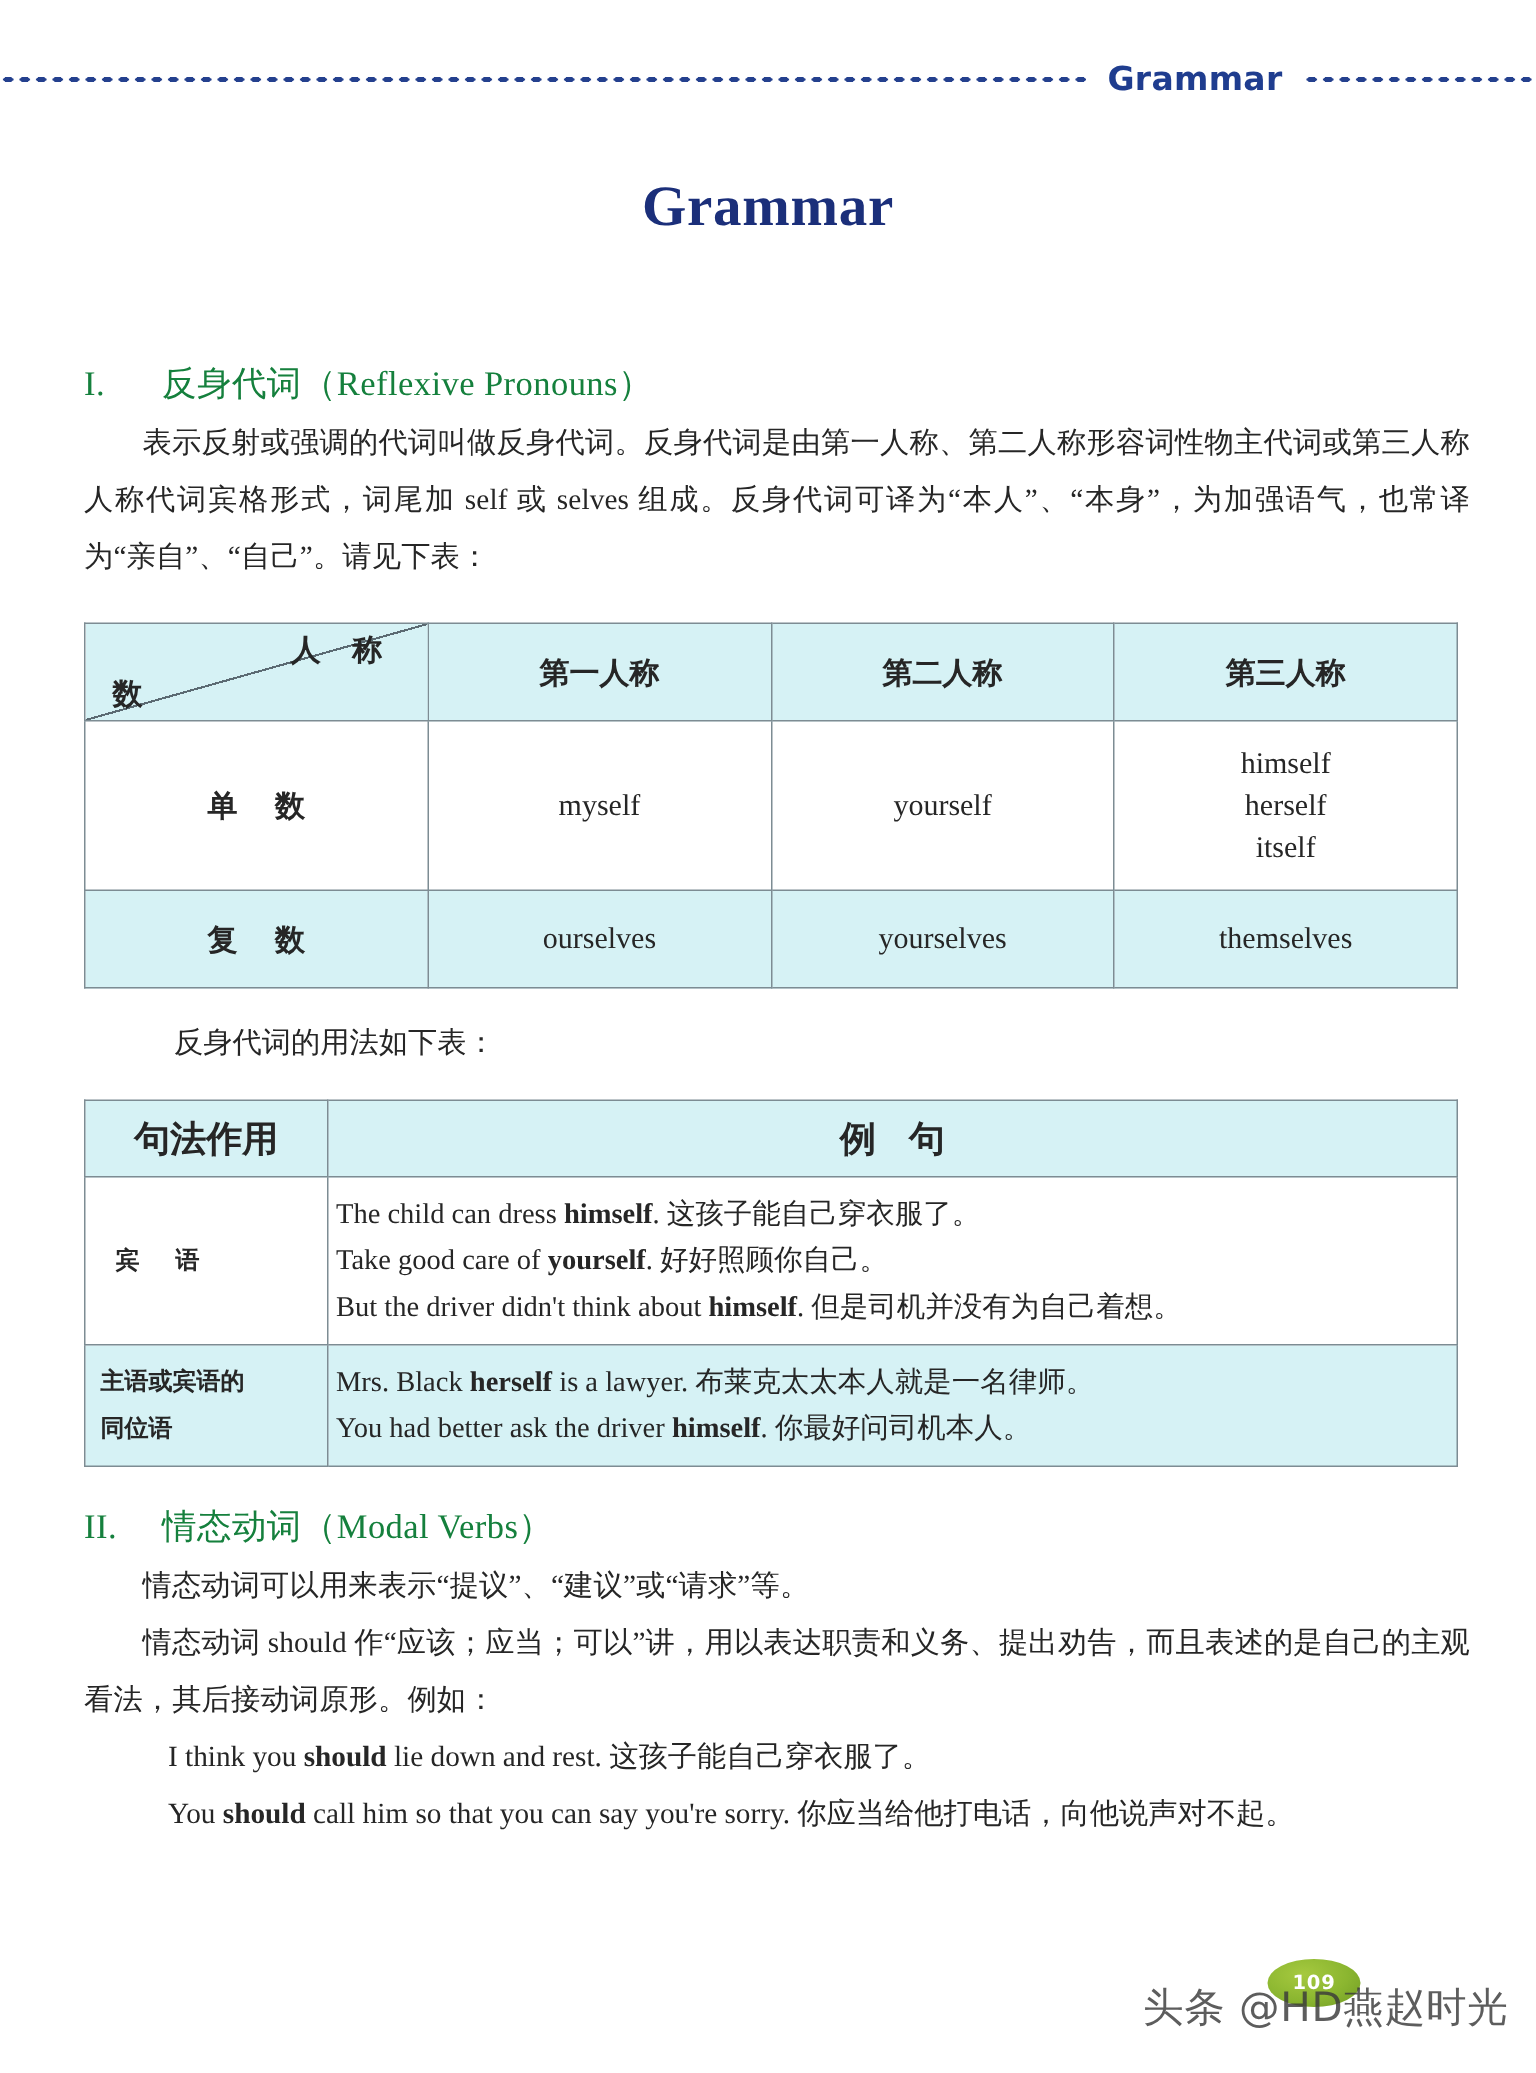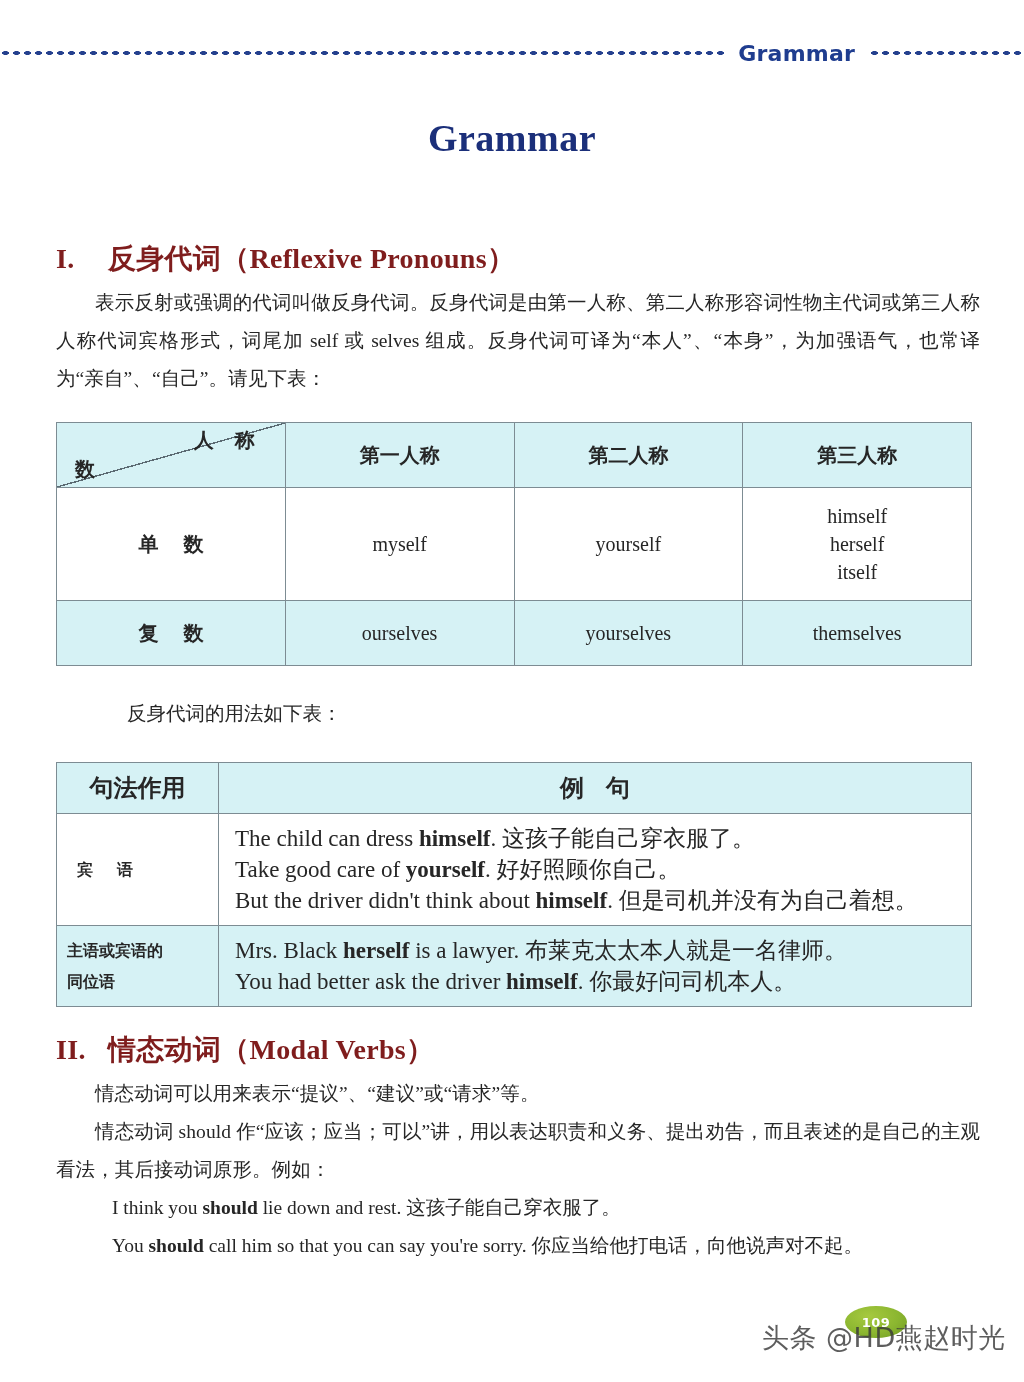--- a/index.html
+++ b/index.html
@@ -60,23 +60,23 @@
 
   
   .content {
     position: absolute;
     top: 240px;
     left: 56px;
     width: 924px;
   }
 
   .section-heading {
-    font-size: 28px;
-    font-weight: bold;
-    color: #7f1d1d;
+    font-size: 23px;
+    font-weight: normal;
+    color: #15803d;
     margin: 0 0 6px 0;
     letter-spacing: 0.3px;
     white-space: nowrap;
   }
   .section-heading .numeral {
     display: inline-block;
     width: 52px;
     font-family: "Liberation Serif", serif;
   }
 
@@ -86,21 +86,21 @@
     margin: 0;
     text-align: justify;
     text-justify: inter-ideograph;
     letter-spacing: 0.1px;
   }
   p.indent { text-indent: 2em; }
 
   .lead-in {
     font-size: 19.5px;
     line-height: 38px;
-    margin: 15px;
+    margin: 4px;
     padding-left: 56px;
   }
 
   .example-line {
     font-size: 19.5px;
     line-height: 38px;
     margin: 0;
     padding-left: 56px;
   }
   .example-line.wrap { padding-left: 0; text-indent: 56px; }
@@ -169,23 +169,23 @@
   #table-usage td { padding: 9px 10px; }
   #table-usage .role {
     font-weight: bold;
     font-size: 16px;
     text-align: left;
     line-height: 31px;
   }
   #table-usage .role.spaced { letter-spacing: 10px; text-indent: 10px; }
   #table-usage .examples {
     text-align: left;
-    font-size: 23px;
+    font-size: 19px;
     line-height: 31px;
-    padding-left: 16px;
+    padding-left: 5px;
   }
   #table-usage .head-cell { font-weight: bold; font-size: 24px; }
   #table-usage .head-cell.wide { letter-spacing: 8px; text-indent: 8px; }
 
   .gap-sm { height: 14px; }
   .gap-md { height: 24px; }
 
   
   .page-badge {
     position: absolute;

